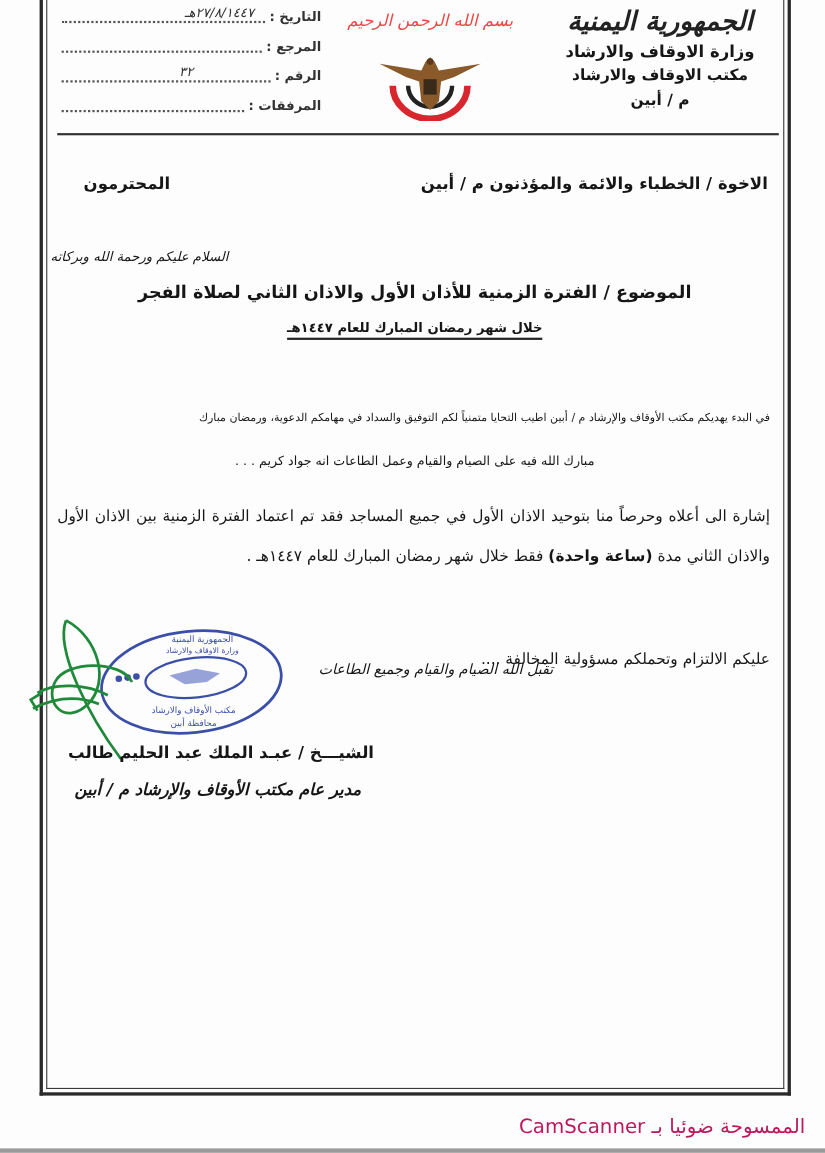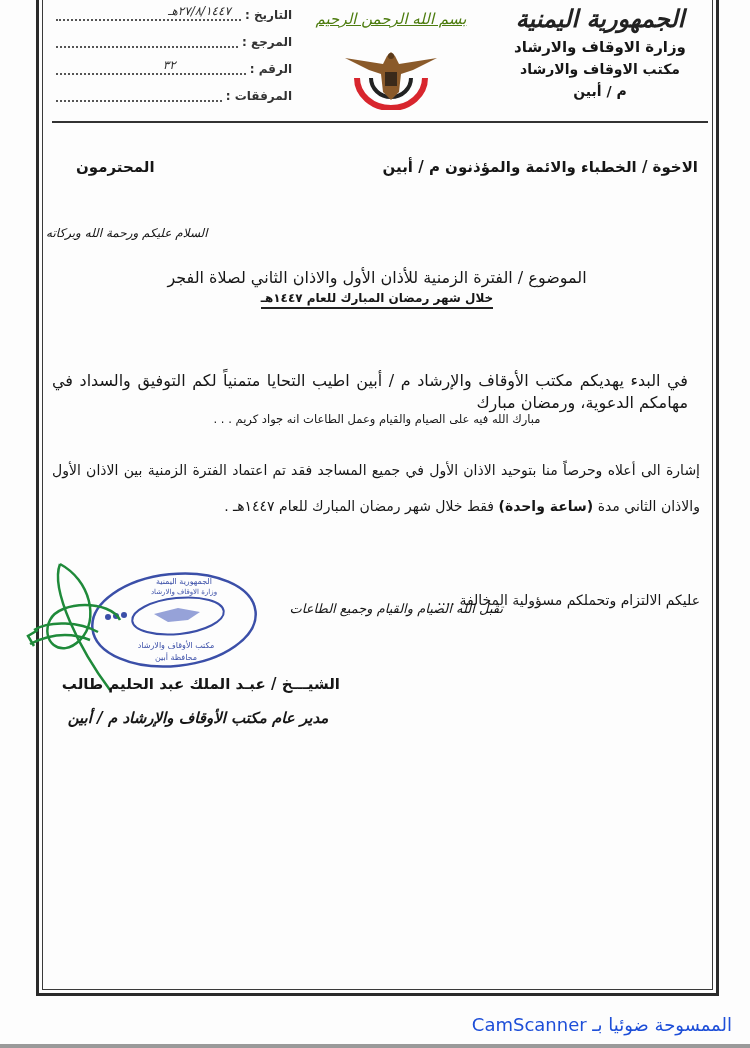--- a/index.html
+++ b/index.html
@@ -19,49 +19,49 @@
   }
   .content { position:absolute; left:46px; top:0; width:662px; height:990px; direction:rtl; }
 
   .hdr-right { position:absolute; right:8px; top:2px; width:200px; text-align:center; }
   .republic { font-family:"DejaVu Serif", serif; font-style:italic; font-weight:bold; font-size:24px; line-height:34px; color:#222; }
   .ministry { font-weight:bold; font-size:15px; line-height:22px; }
   .office { font-weight:bold; font-size:14px; line-height:22px; }
   .gov { font-weight:bold; font-size:14px; line-height:22px; }
 
   .hdr-center { position:absolute; left:250px; top:4px; width:190px; text-align:center; }
-  .basmala { font-family:"DejaVu Serif", serif; font-size:15px; line-height:30px; color:#4d7c0f; font-style:italic;text-decoration:underline; }
+  .basmala { font-family:"DejaVu Serif", serif; font-size:15px; line-height:30px; color:#ef4444; font-style:italic; }
   .emblem { width:96px; height:62px; margin:14px auto 0; display:block; }
 
   .hdr-left { position:absolute; left:6px; top:2px; width:240px; }
   .meta-row { display:flex; font-size:12px; line-height:27px; font-weight:bold; color:#333; }
   .meta-label { white-space:nowrap; }
   .meta-dots { flex:1; border-bottom:2px dotted #555; margin:0 4px 8px; position:relative; }
   .meta-val { position:absolute; right:10px; bottom:-6px; font-size:12px; font-weight:normal; font-style:italic; white-space:nowrap; }
   .hdr-rule { position:absolute; left:6px; right:0; top:121px; height:0; border-top:2px solid #333; }
 
   .addressee { position:absolute; right:10px; left:30px; top:158px; display:flex; justify-content:space-between; font-weight:bold; font-size:15px; }
   .salute { position:absolute; left:0; right:0; top:226px; text-align:left; font-family:"DejaVu Serif", serif; font-style:italic; font-size:12px; }
-  .subject1 { position:absolute; left:0; right:0; top:268px; text-align:center; font-weight:normal; font-size:16px; }
+  .subject1 { position:absolute; left:0; right:0; top:256px; text-align:center; font-weight:bold; font-size:16px; }
   .subject2 { position:absolute; left:0; right:0; top:291px; text-align:center; font-weight:bold; font-size:12px; }
   .subject2 span { border-bottom:2px solid #222; padding-bottom:2px; }
 
-  .p1 { position:absolute; right:20px; left:6px; top:370px; font-size:16px; line-height:22px; text-align:justify; }
+  .p1 { position:absolute; right:8px; left:6px; top:370px; font-size:10px; line-height:22px; text-align:justify; }
   .p1b { position:absolute; left:0; right:0; top:412px; text-align:center; font-size:11.5px; }
   .p2 { position:absolute; right:8px; left:6px; top:452px; font-size:14px; line-height:36px; text-align:justify; text-align-last:right; }
   .p2 b { font-weight:bold; }
   .p3 { position:absolute; right:8px; top:557px; font-size:14px;margin-top:35px; }
   .closing { position:absolute; right:205px; top:601px; font-family:"DejaVu Serif", serif; font-style:italic; font-size:13px;margin-left:40px; }
 
   .stamp { position:absolute; left:88px; top:570px; width:172px; height:100px; }
   .signature { position:absolute; left:20px; top:560px; width:110px; height:140px; }
   .signer-name { position:absolute; left:0; top:675px; font-weight:bold; font-size:15px; }
   .signer-title { position:absolute; left:0; top:709px; font-weight:bold; font-size:15px; }
 
-  .footer-scan { position:absolute; right:18px; top:1014px; font-size:18px; color:#1d4ed8; direction:rtl; }
+  .footer-scan { position:absolute; right:18px; top:1014px; font-size:18px; color:#be185d; direction:rtl; }
   .bottom-bar { position:absolute; left:0; right:0; top:1044px; height:4px; background:#9a9a9a; }
 </style>
 </head>
 <body>
 
 <div class="page">
   <div class="frame-outer"></div>
   <div class="frame-inner"></div>
 
   <div class="content">

